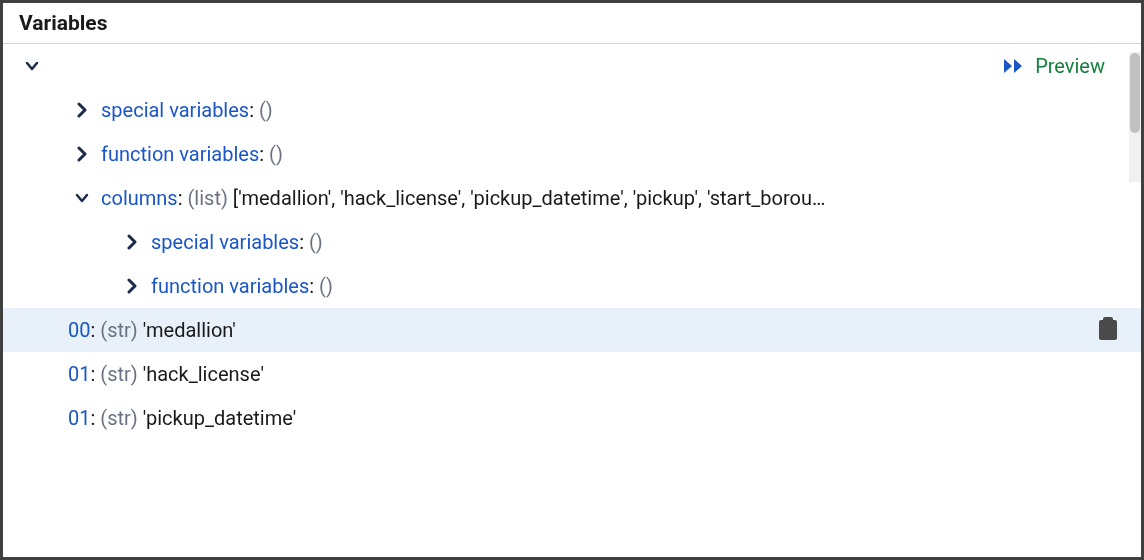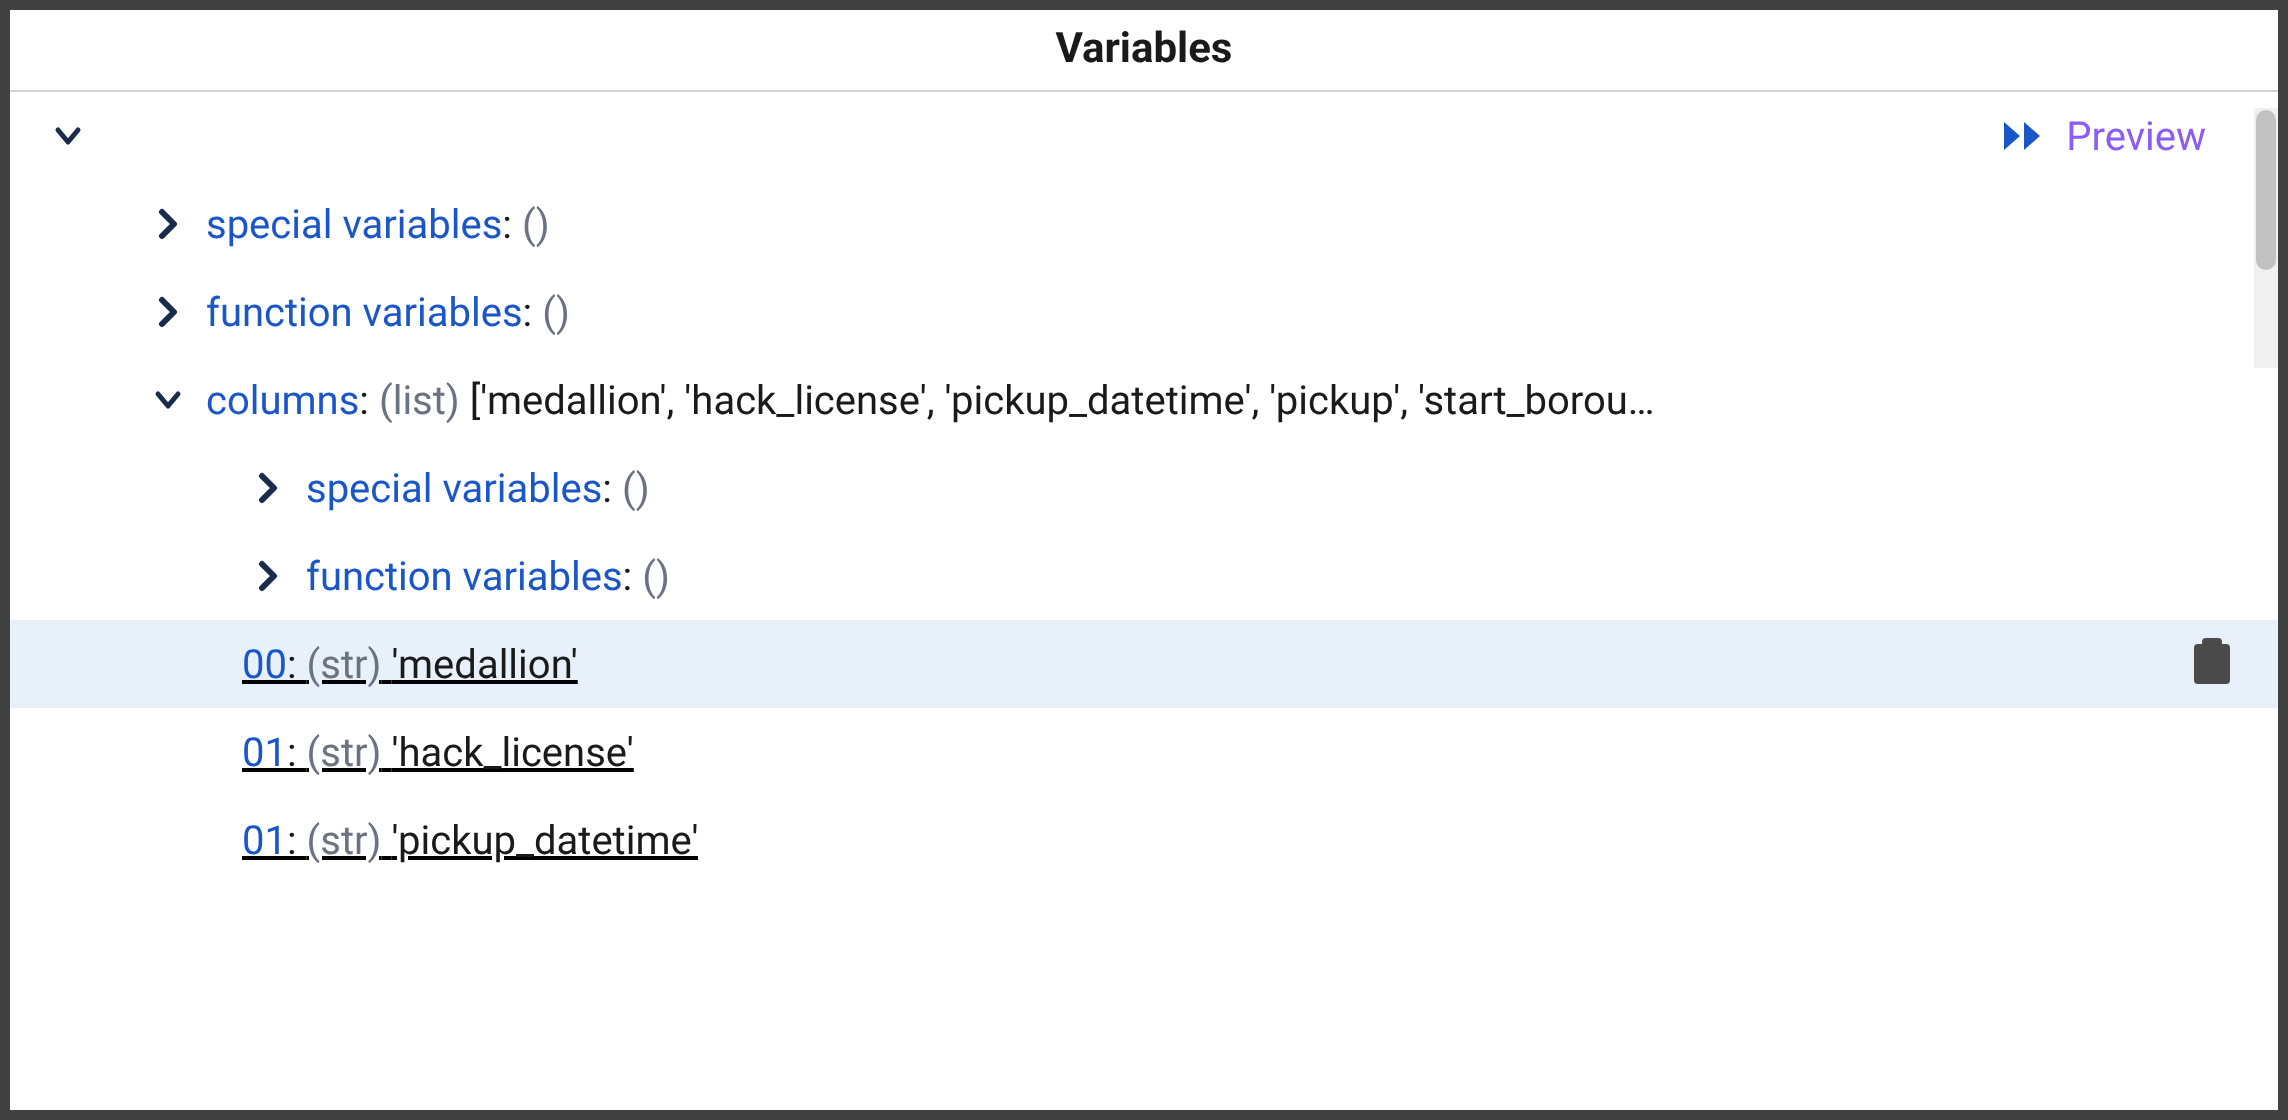--- a/index.html
+++ b/index.html
@@ -4,26 +4,25 @@
   <style>
     * { box-sizing: border-box; margin: 0; padding: 0; }
     body {
       font-family: -apple-system, BlinkMacSystemFont, 'Segoe UI', Roboto, Helvetica, Arial, sans-serif;
       width: 1144px;
       height: 560px;
       background: #fff;
       overflow: hidden;
     }
     .panel {
-      border: 5px solid #404040;
+      border: 3px solid #404040;
       height: 100%;
       display: flex;
       flex-direction: column;
       position: relative;
-      text-align: center;
     }
     .header {
       padding: 8px 16px;
       border-bottom: 1px solid #d4d4d4;
       font-weight: 700;
       font-size: 21px;
       color: #1a1a1a;
     }
     .content {
       flex: 1;
@@ -61,26 +60,26 @@
       height: 18px;
       display: inline-flex;
       align-items: center;
       justify-content: center;
       flex-shrink: 0;
       color: #1a2b4d;
     }
     .indent-0 { padding-left: 20px; }
     .indent-1 { padding-left: 70px; }
     .indent-2 { padding-left: 120px; }
-    .indent-3 { padding-left: 116px; text-decoration: underline; }
+    .indent-3 { padding-left: 65px; }
     .name-blue { color: #1a56c7; }
     .paren-gray { color: #6b7280; }
     .text-black { color: #1a1a1a; }
     .preview-link {
-      color: #8b5cf6;
+      color: #15803d;
       font-weight: 400;
       display: inline-flex;
       align-items: center;
       gap: 10px;
       font-size: 20px;
       margin-left: auto;
       padding-right: 36px;
     }
     .clipboard-icon {
       width: 18px;

